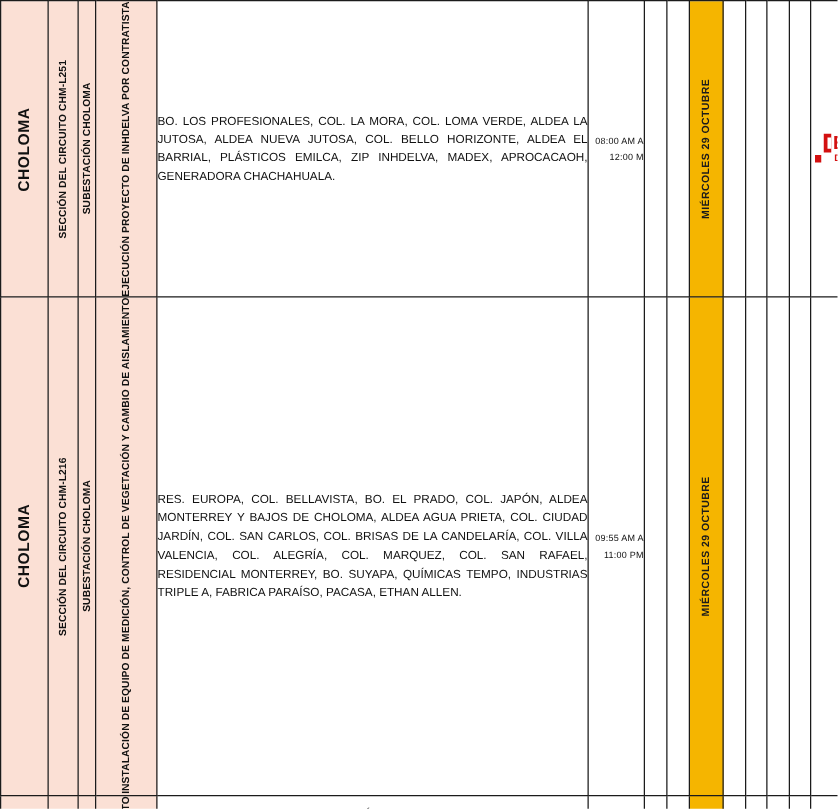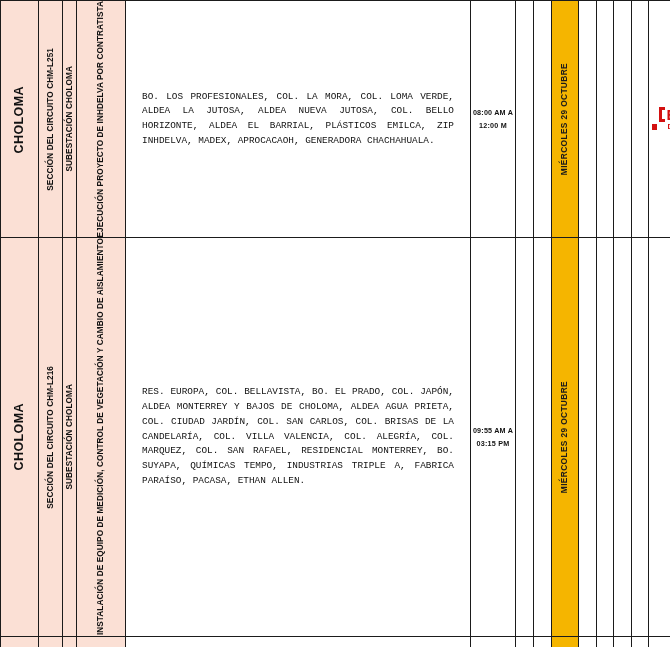--- a/index.html
+++ b/index.html
@@ -99,29 +99,28 @@
   .desc {
     padding: 6px 7px 6px 7px;
     font-size: 9.4px;
     line-height: 1.58;
     color: #111111;
     text-align: justify;
     text-justify: inter-word;
     vertical-align: middle;
   }
   .desc p {
-    margin: 16px;
-    font-family: Liberation Mono, monospace;
+    margin: 0;
   }
 
   
   .hora {
-    text-align: center;
+    text-align: right;
     font-size: 7.2px;
-    font-weight: bold;
+    font-weight: normal;
     color: #111111;
     line-height: 1.85;
     letter-spacing: 0.2px;
   }
 
   
   .fecha {
     background: #f5b500;
     padding: 0;
   }
@@ -283,21 +282,21 @@
     <td class="peach">
       <div class="vwrap">
               <div class="vert trab-text">INSTALACIÓN DE EQUIPO DE MEDICIÓN, CONTROL DE VEGETACIÓN Y CAMBIO DE AISLAMIENTO</div>
             </div>
     </td>
     <td class="white desc">
       <p>RES. EUROPA, COL. BELLAVISTA, BO. EL PRADO, COL. JAPÓN, ALDEA MONTERREY Y BAJOS DE CHOLOMA, ALDEA AGUA PRIETA, COL. CIUDAD JARDÍN, COL. SAN CARLOS, COL. BRISAS DE LA CANDELARÍA, COL. VILLA VALENCIA, COL. ALEGRÍA, COL. MARQUEZ, COL. SAN RAFAEL, RESIDENCIAL MONTERREY, BO. SUYAPA, QUÍMICAS TEMPO, INDUSTRIAS TRIPLE A, FABRICA PARAÍSO, PACASA, ETHAN ALLEN.</p>
     </td>
     <td class="white hora">
       <div>09:55  AM A</div>
-      <div>03:15 PM</div>
+      <div>11:00 PM</div>
     </td>
     <td class="white"></td>
     <td class="white"></td>
     <td class="fecha">
       <div class="vwrap">
               <div class="vert">MIÉRCOLES 29 OCTUBRE</div>
             </div>
     </td>
     <td class="white"></td>
     <td class="white"></td>

